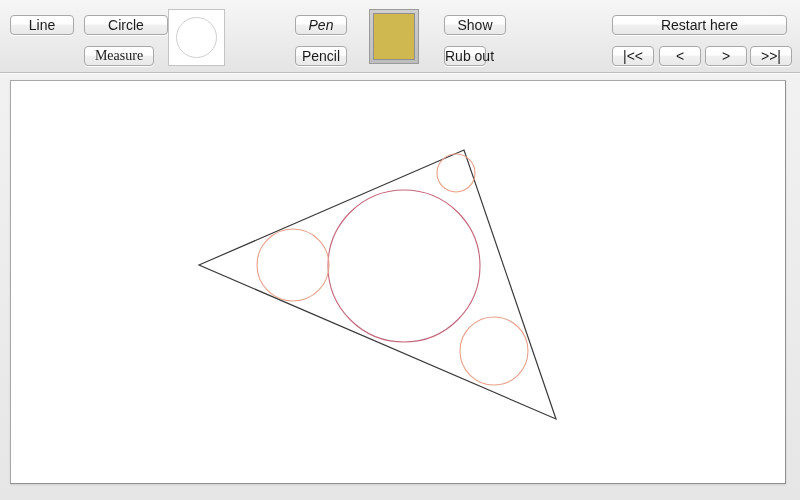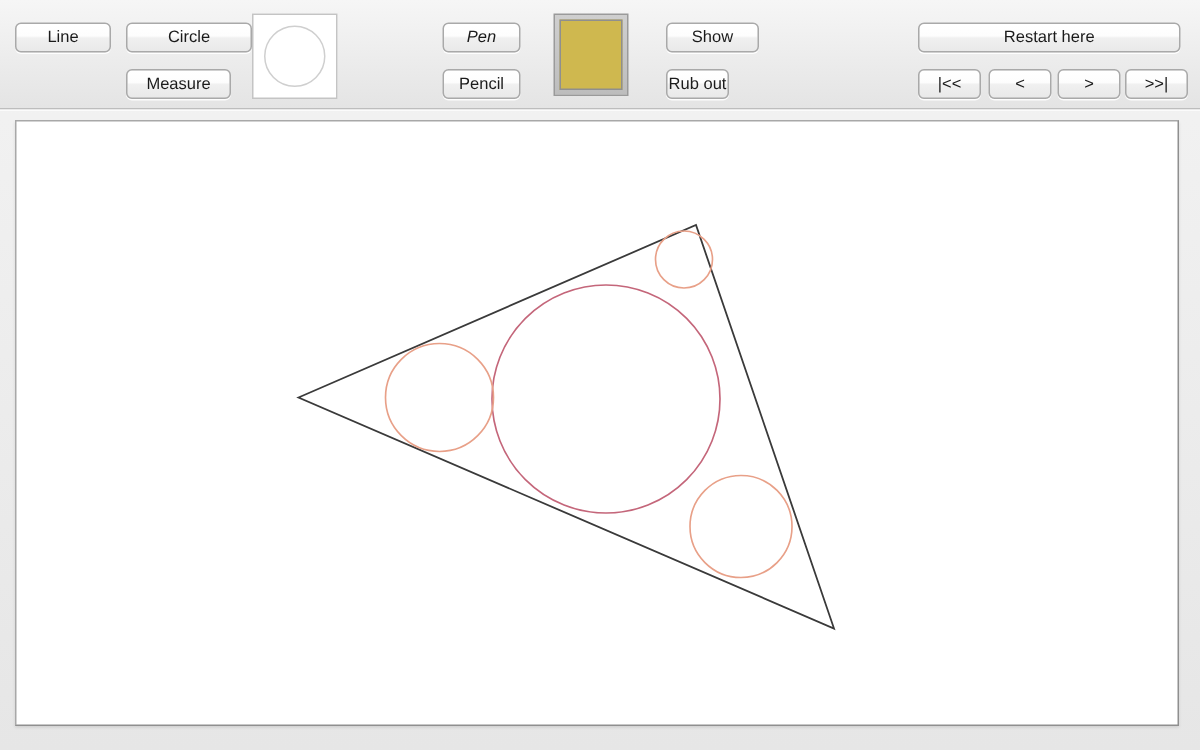--- a/index.html
+++ b/index.html
@@ -30,33 +30,33 @@
   }
 
   .btn {
     position: absolute;
     height: 20px;
     border: 1px solid #a9a9a9;
     border-radius: 4px;
     background: linear-gradient(180deg, #ffffff 0%, #fdfdfd 44%, #f0f0f0 52%, #e9e9e9 100%);
     box-shadow: 0 1px 0 rgba(255,255,255,0.9), inset 0 1px 0 rgba(255,255,255,0.95);
     font-family: "Liberation Sans", sans-serif;
-    font-size: 11px;
+    font-size: 14px;
     color: #1b1b1b;
     line-height: 18px;
     text-align: center;
     white-space: nowrap;
     cursor: default;
     padding: 0;
   }
 
   
   #btn-line     { left: 10px;  top: 15px; width: 64px; }
   #btn-circle   { left: 84px;  top: 15px; width: 84px; }
-  #btn-measure  { left: 84px;  top: 46px; width: 70px; }
+  #btn-measure  { left: 84px;  top: 46px; width: 70px; font-family: Liberation Serif, serif; }
   #btn-pen      { left: 295px; top: 15px; width: 52px; font-style: italic; }
   #btn-pencil   { left: 295px; top: 46px; width: 52px; }
   #btn-show     { left: 444px; top: 15px; width: 62px; }
   #btn-rubout   { left: 444px; top: 46px; width: 42px; }
   #btn-restart  { left: 612px; top: 15px; width: 175px; }
   #btn-first    { left: 612px; top: 46px; width: 42px; }
   #btn-prev     { left: 659px; top: 46px; width: 42px; }
   #btn-next     { left: 705px; top: 46px; width: 42px; }
   #btn-last     { left: 750px; top: 46px; width: 42px; }
 

